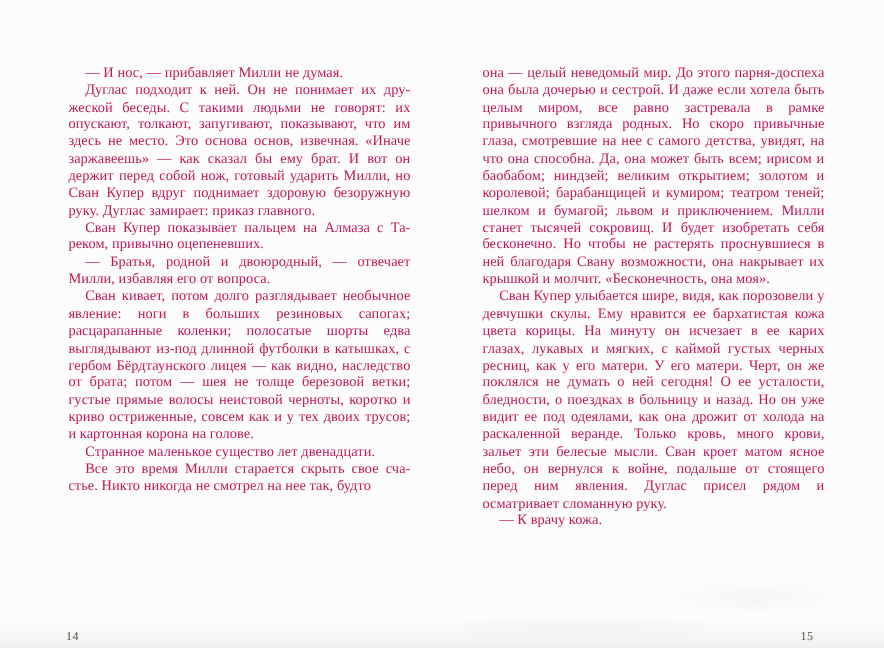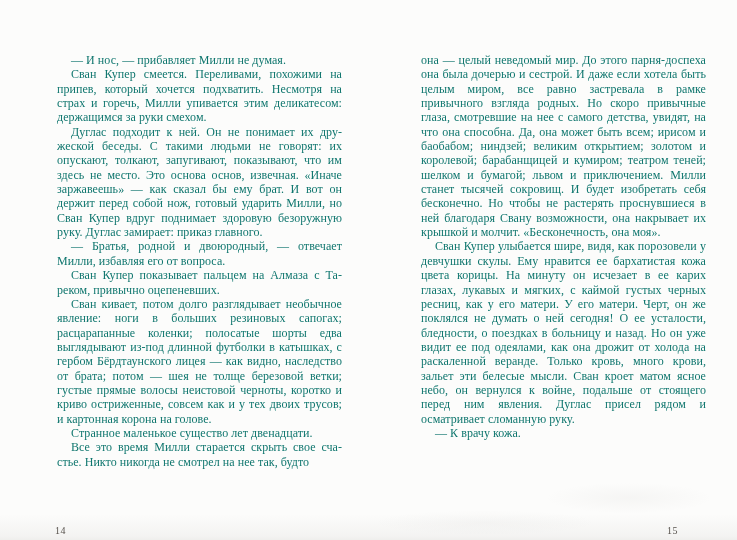--- a/index.html
+++ b/index.html
@@ -13,28 +13,28 @@
     overflow: hidden;
     background: #fcfcfb;
     font-family: "Liberation Serif", "DejaVu Serif", serif;
   }
   .page-text {
     position: absolute;
     top: 53px;
     width: 285px;
     font-size: 12px;
     line-height: 14.35px;
-    color: #0f766e;
+    color: #be185d;
     text-align: justify;
     letter-spacing: 0.05px;
     -webkit-hyphens: auto;
     hyphens: auto;
   }
   .page-text--left  { left: 57px; }
-  .page-text--right { left: 421px; }
+  .page-text--right { left: 402px; }
   .para {
     margin: 0;
     padding: 0;
     text-indent: 0;
   }
   .para.indent { text-indent: 14px; }
   .page-num {
     position: absolute;
     top: 525px;
     font-size: 10px;
@@ -62,24 +62,23 @@
       radial-gradient(ellipse 120px 22px at 70% 40%, rgba(120,115,110,0.05), rgba(120,115,110,0) 70%),
       radial-gradient(ellipse 160px 18px at 30% 75%, rgba(120,115,110,0.04), rgba(120,115,110,0) 70%);
     pointer-events: none;
   }
 </style>
 </head>
 <body>
 
 <div class="page-text page-text--left">
     <p class="para indent">— И нос, — прибавляет Милли не думая.</p>
-    <p class="para indent">Сван Купер смеется. Переливами, похожими на припев, который хочется подхватить. Несмотря на страх и горечь, Милли упивается этим деликате­сом: держащимся за руки смехом.</p>
     <p class="para indent">Дуглас подходит к ней. Он не понимает их дру­жеской беседы. С такими людьми не говорят: их опускают, толкают, запугивают, показывают, что им здесь не место. Это основа основ, извечная. «Ина­че заржавеешь» — как сказал бы ему брат. И вот он держит перед собой нож, готовый ударить Милли, но Сван Купер вдруг поднимает здоровую безоруж­ную руку. Дуглас замирает: приказ главного.</p>
+    <p class="para indent">Сван Купер показывает пальцем на Алмаза с Та­реком, привычно оцепеневших.</p>
     <p class="para indent">— Братья, родной и двоюродный, — отвечает Милли, избавляя его от вопроса.</p>
-    <p class="para indent">Сван Купер показывает пальцем на Алмаза с Та­реком, привычно оцепеневших.</p>
     <p class="para indent">Сван кивает, потом долго разглядывает необыч­ное явление: ноги в больших резиновых сапогах; расцарапанные коленки; полосатые шорты едва выглядывают из-под длинной футболки в катыш­ках, с гербом Бёрдтаунского лицея — как видно, на­следство от брата; потом — шея не толще березовой ветки; густые прямые волосы неистовой черноты, коротко и криво остриженные, совсем как и у тех двоих трусов; и картонная корона на голове.</p>
     <p class="para indent">Странное маленькое существо лет двенадцати.</p>
     <p class="para indent">Все это время Милли старается скрыть свое сча­стье. Никто никогда не смотрел на нее так, будто</p>
   </div>
 
 <div class="page-text page-text--right">
     <p class="para">она — целый неведомый мир. До этого парня-доспе­ха она была дочерью и сестрой. И даже если хоте­ла быть целым миром, все равно застревала в рамке привычного взгляда родных. Но скоро привычные глаза, смотревшие на нее с самого детства, уви­дят, на что она способна. Да, она может быть всем; ирисом и баобабом; ниндзей; великим открытием; золотом и королевой; барабанщицей и кумиром; театром теней; шелком и бумагой; львом и приклю­чением. Милли станет тысячей сокровищ. И будет изобретать себя бесконечно. Но чтобы не растерять проснувшиеся в ней благодаря Свану возможности, она накрывает их крышкой и молчит. «Бесконеч­ность, она моя».</p>
     <p class="para indent">Сван Купер улыбается шире, видя, как порозове­ли у девчушки скулы. Ему нравится ее бархатистая кожа цвета корицы. На минуту он исчезает в ее ка­рих глазах, лукавых и мягких, с каймой густых чер­ных ресниц, как у его матери. У его матери. Черт, он же поклялся не думать о ней сегодня! О ее уста­лости, бледности, о поездках в больницу и назад. Но он уже видит ее под одеялами, как она дрожит от холода на раскаленной веранде. Только кровь, много крови, зальет эти белесые мысли. Сван кро­ет матом ясное небо, он вернулся к войне, подаль­ше от стоящего перед ним явления. Дуглас присел рядом и осматривает сломанную руку.</p>
     <p class="para indent">— К врачу кожа.</p>
   </div>

